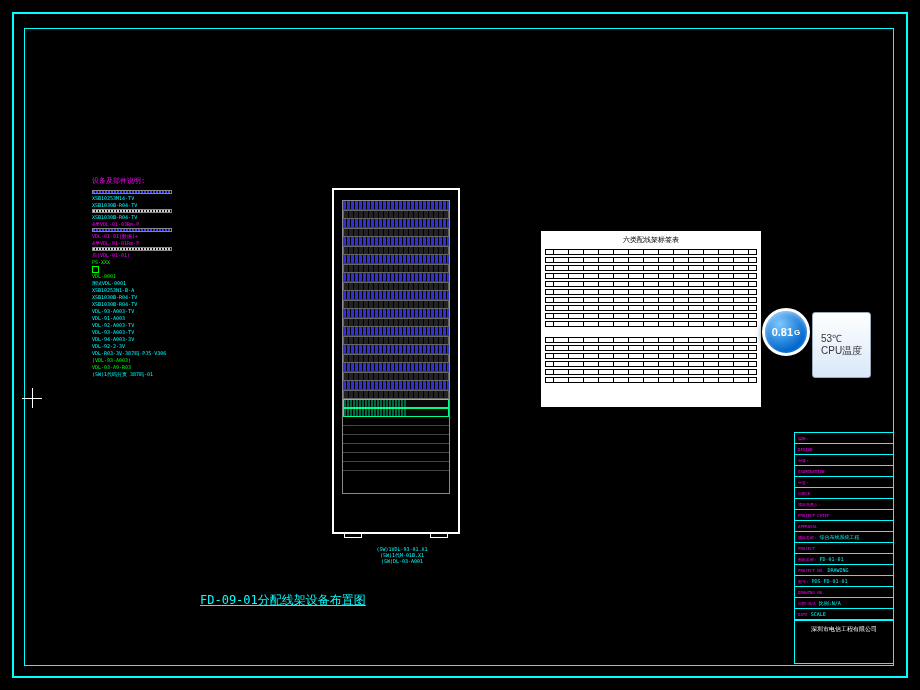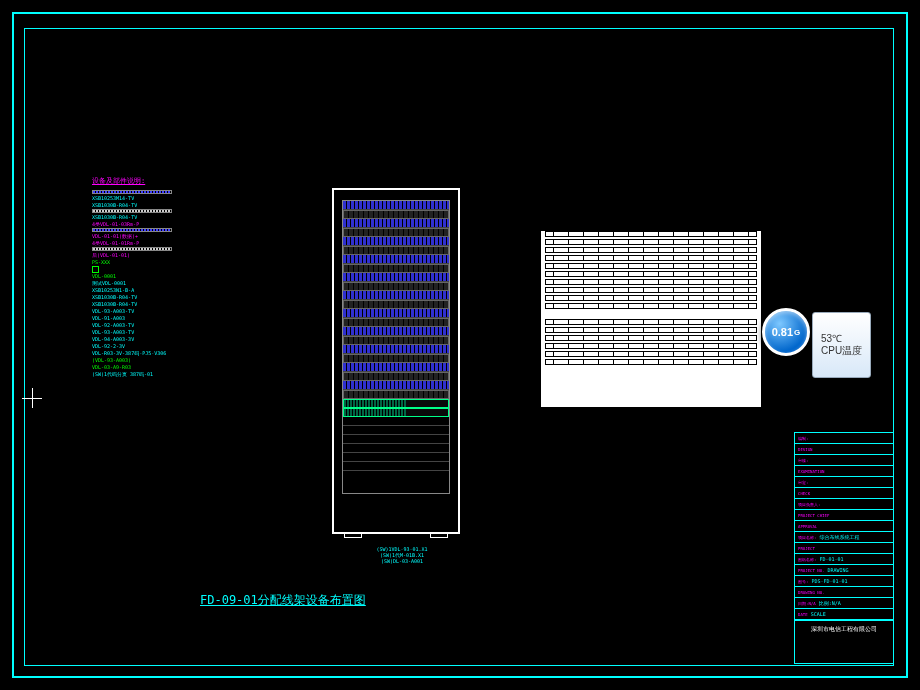--- a/index.html
+++ b/index.html
@@ -36,21 +36,21 @@
 .tb-label { color: #ff00ff; font-size: 4px; }
 .tb-val { color: #00ffff; font-size: 5px; }
 .company { font-size: 6px; color: #fff; padding: 4px 2px; text-align: center; border-top: 1px solid #00ffff; }
 .notes {
   position: absolute;
   left: 92px; top: 176px;
   width: 130px;
   font-size: 5px;
   color: #00ffff;
 }
-.notes-title { color: #ff00ff; font-size: 7px; margin-bottom: 4px; text-decoration: underline; }
+.notes-title { color: #ff00ff; font-size: 7px; margin-bottom: 4px; }
 .note-item { margin-bottom: 1px; white-space: nowrap; }
 .note-item.green { color: #00ff00; }
 .note-item.magenta { color: #ff00ff; }
 .patch-bar {
   height: 4px; width: 80px;
   background: repeating-linear-gradient(90deg, #4040ff 0 2px, #000 2px 3px);
   border: 0.5px solid #888; margin: 1px 0;
 }
 .patch-bar.white { background: repeating-linear-gradient(90deg, #ccc 0 2px, #000 2px 3px); }
 .green-box { display:inline-block; width:7px; height:7px; border:1px solid #00ff00; vertical-align:middle; }
@@ -168,20 +168,21 @@
 </div>
 <div class="rack-label">
   <div>(SW)1VDL-93-01.X1</div>
   <div>(SW)1代M-01B.X1</div>
   <div>(SW)DL-03-A001</div>
 </div>
 
 <div class="main-title">FD-09-01分配线架设备布置图</div>
 
 <div class="sheet">
+  <div class="sheet-title">六类配线架标签表</div>
   <div class="sheet-table" id="sheet-table">
       <div class="sheet-row"></div>
       <div class="sheet-row"></div>
       <div class="sheet-row"></div>
       <div class="sheet-row"></div>
       <div class="sheet-row"></div>
       <div class="sheet-row"></div>
       <div class="sheet-row"></div>
       <div class="sheet-row"></div>
       <div class="sheet-row"></div>

